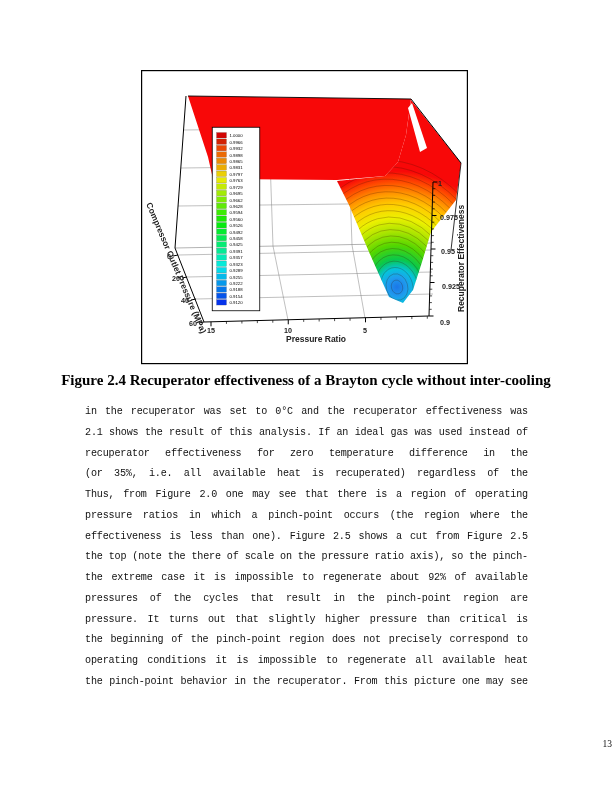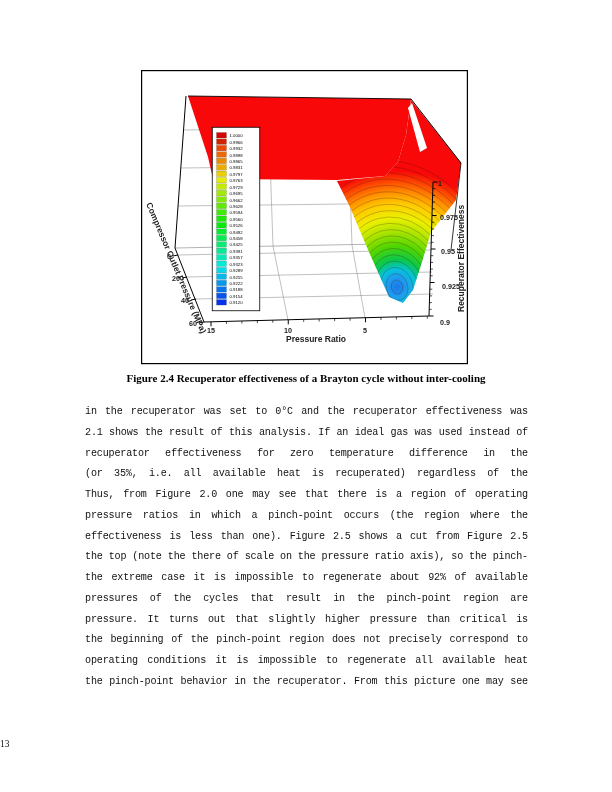--- a/index.html
+++ b/index.html
@@ -1,25 +1,25 @@
 <!DOCTYPE html>
 <html><head>
 <meta charset="utf-8">
 <style>
   html,body{margin:0;padding:0;background:#fff;}
   .page{position:relative;width:612px;height:792px;background:#fff;overflow:hidden;
         font-family:"Liberation Serif",serif;color:#111;}
   svg.fig{position:absolute;left:141px;top:70px;}
   svg text{font-family:"Liberation Sans",sans-serif;}
   .caption{position:absolute;left:0;right:0;top:372px;text-align:center;
-           font-weight:bold;font-size:11px;color:#000;}
+           font-weight:bold;font-size:15px;color:#000;}
   .bodytext{position:absolute;left:85px;top:402px;width:443px;font-family:Liberation Mono, monospace;}
   .bl{height:20.75px;line-height:20.75px;font-size:10.1px;letter-spacing:-0.18px;
       text-align:justify;text-align-last:justify;overflow:hidden;white-space:normal;}
-  .pagenum{position:absolute;left:0;right:0;top:739px;text-align:left;font-size:9.5px;}
+  .pagenum{position:absolute;left:0;right:0;top:739px;text-align:right;font-size:9.5px;}
 </style>
 </head>
 <body>
 
 <div class="page">
 
   <svg class="fig" width="327" height="295" viewBox="141 70 327 295">
     <defs>
       <clipPath id="valleyClip">
         <polygon points="337,181 385,176 398,162 406,135 411,100 461,163 456,200 431,232 422,262 413,290 403,303 389,297 369,252 349,205"></polygon>

